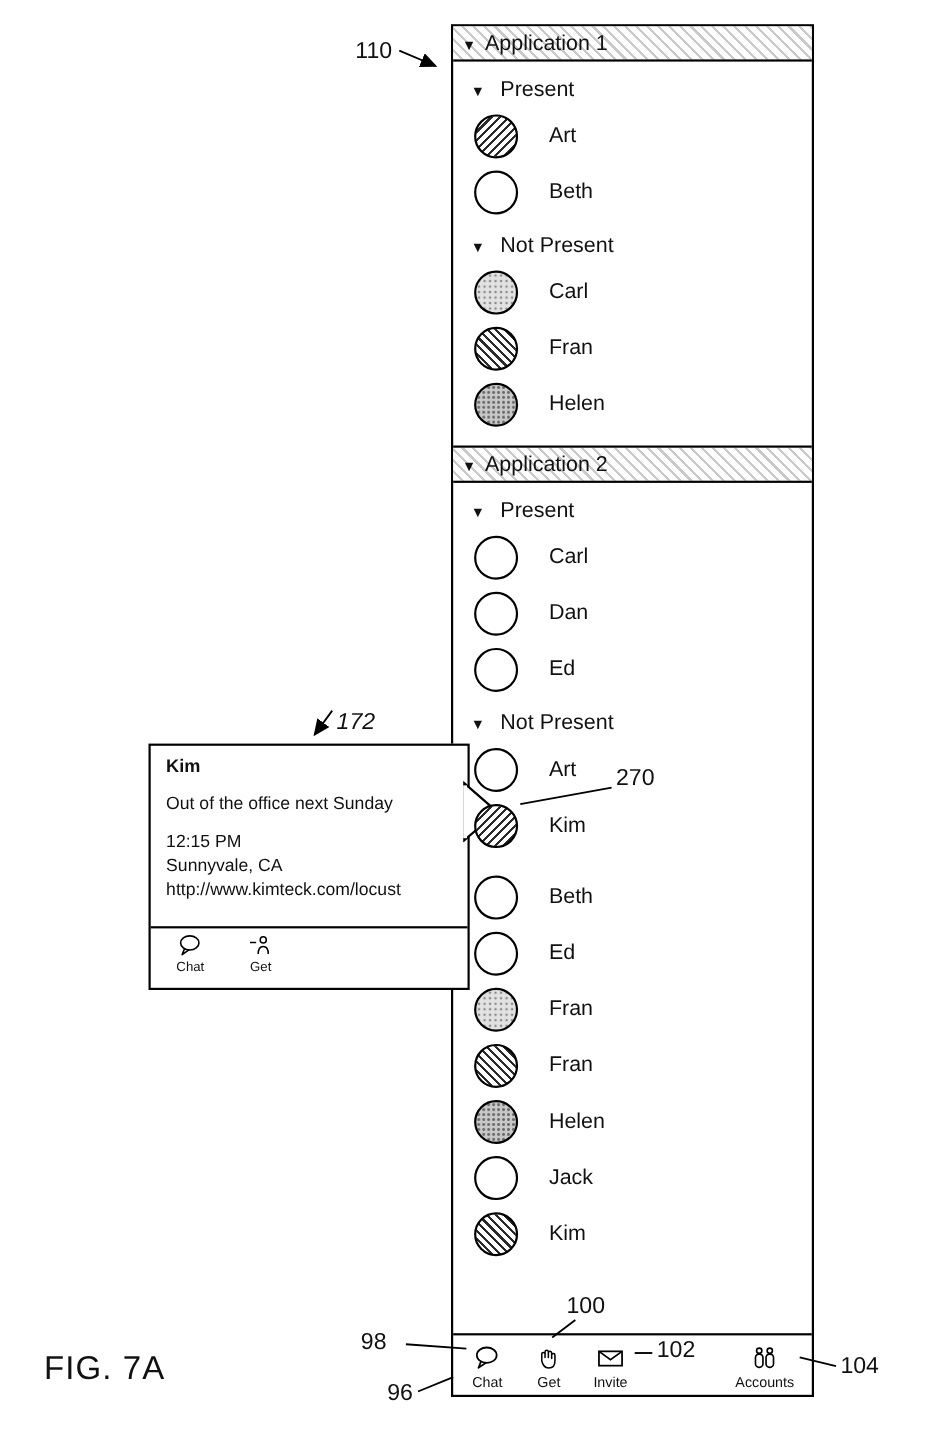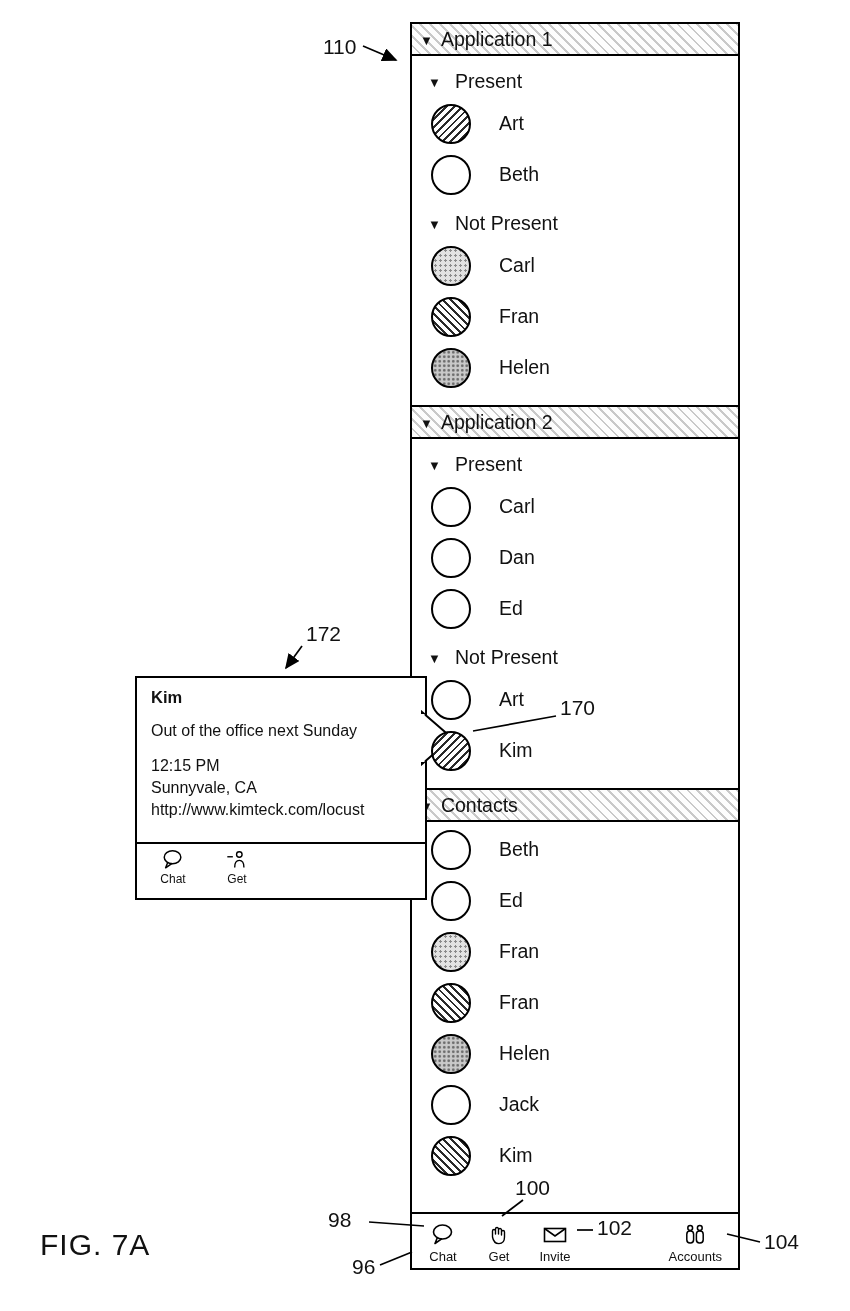--- a/index.html
+++ b/index.html
@@ -124,24 +124,20 @@
       </div>
       <div class="contact-row">
         <span class="contact-circle fill-empty"></span>
         <span class="contact-name">Art</span>
       </div>
       <div class="contact-row">
         <span class="contact-circle fill-hatch-fwd elevated"></span>
         <span class="contact-name">Kim</span>
       </div>
     </div>
-    <div class="section-header">
-      <span class="tri">▼</span>
-      <span class="section-title">Contacts</span>
-    </div>
     <div class="section-body">
       <div class="contact-row">
         <span class="contact-circle fill-empty"></span>
         <span class="contact-name">Beth</span>
       </div>
       <div class="contact-row">
         <span class="contact-circle fill-empty"></span>
         <span class="contact-name">Ed</span>
       </div>
       <div class="contact-row">
@@ -254,21 +250,21 @@
   <line x1="302" y1="646" x2="286" y2="668" marker-end="url(#ah)"></line>
   <line x1="556" y1="716" x2="473" y2="731"></line>
   <line x1="369" y1="1222" x2="424" y2="1226"></line>
   <line x1="523" y1="1200" x2="502" y2="1216"></line>
   <line x1="577" y1="1230" x2="593" y2="1230"></line>
   <line x1="727" y1="1234" x2="760" y2="1242"></line>
   <line x1="380" y1="1265" x2="412" y2="1252"></line>
 </svg>
 
 <span class="co-num" style="left:323px;top:35px;">110</span>
-<span class="co-num" style="left:306px;top:622px;">172</span>
-<span class="co-num" style="left:560px;top:696px;">170</span>
+<span class="co-num" style="left:306px;top:645px;font-style:italic;">172</span>
+<span class="co-num" style="left:560px;top:696px;">270</span>
 <span class="co-num" style="left:328px;top:1208px;">98</span>
 <span class="co-num" style="left:515px;top:1176px;">100</span>
 <span class="co-num" style="left:597px;top:1216px;">102</span>
 <span class="co-num" style="left:764px;top:1230px;">104</span>
 <span class="co-num" style="left:352px;top:1255px;">96</span>
 
 <div class="fig-label">FIG. 7A</div>
 
 </body></html>

